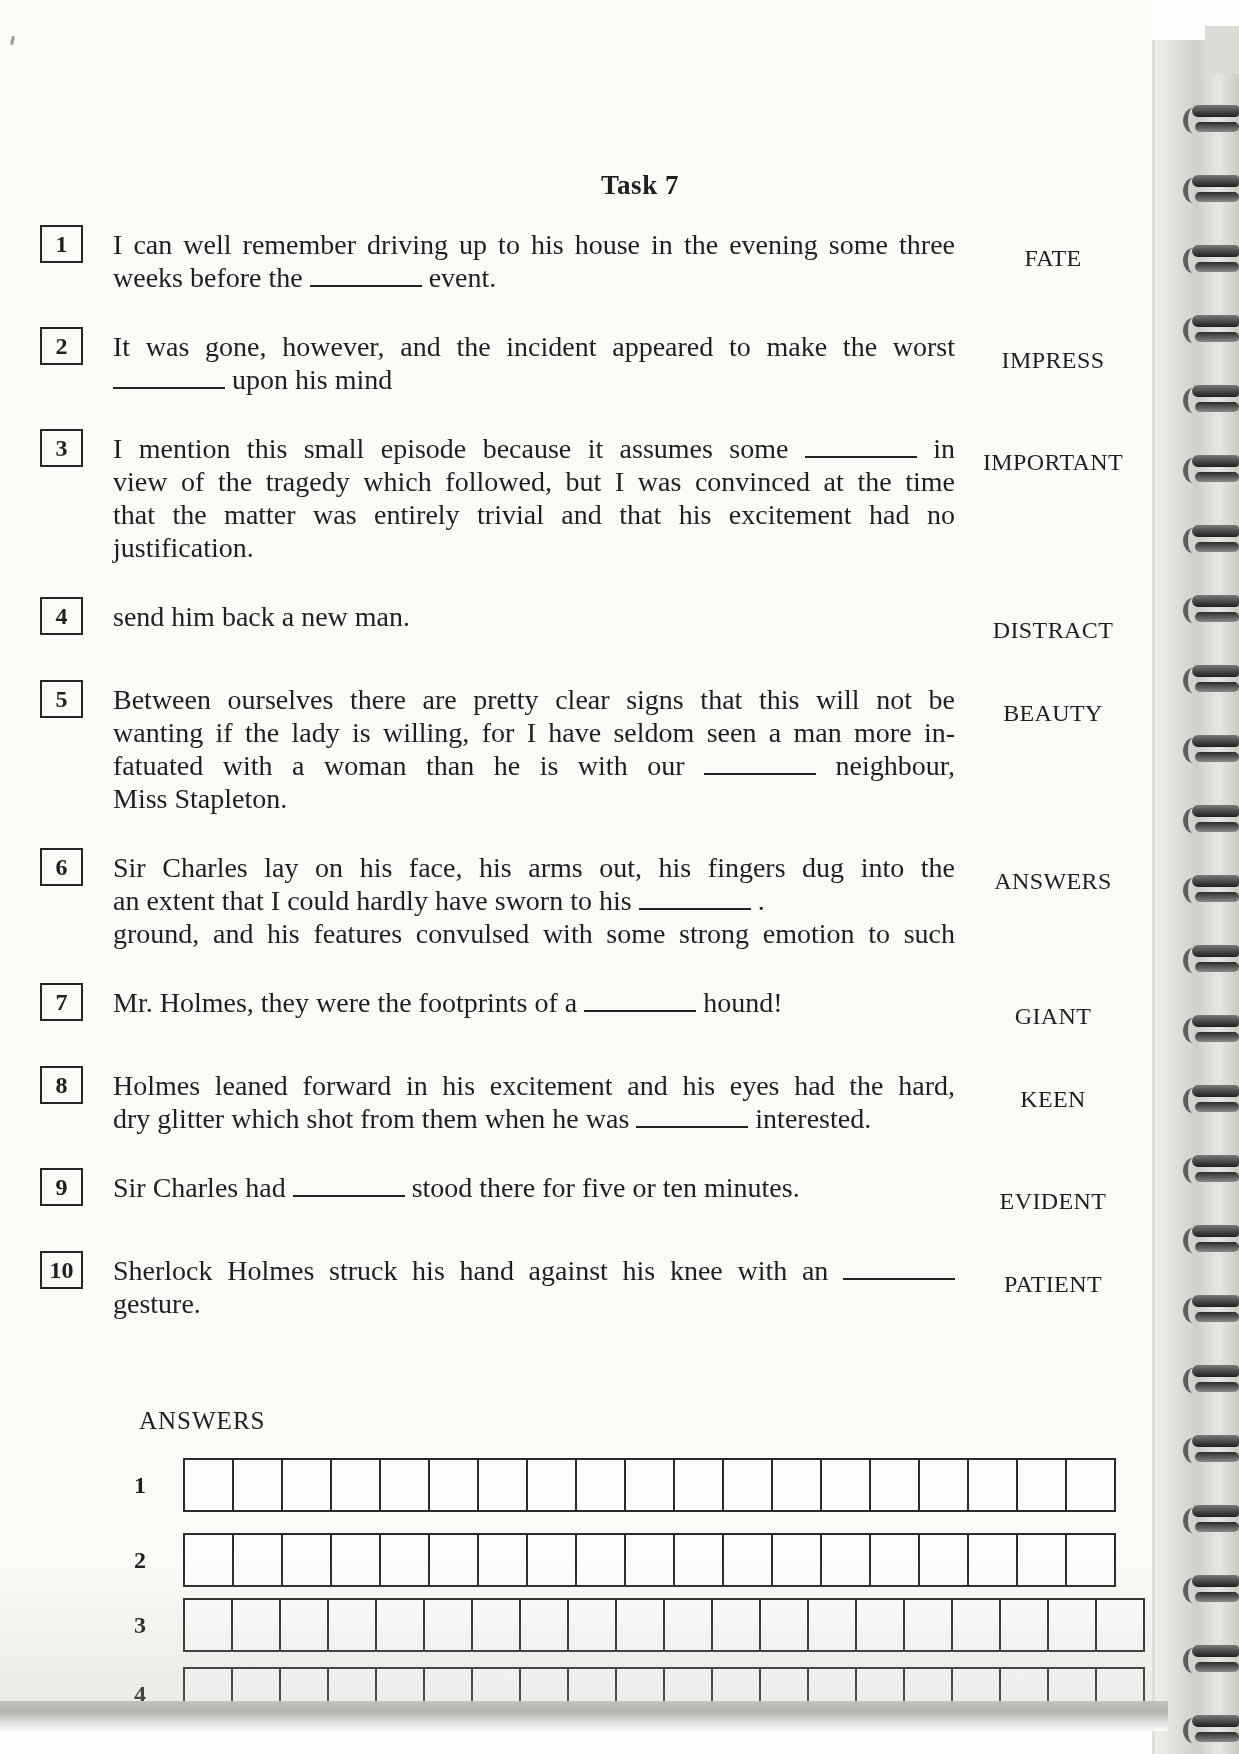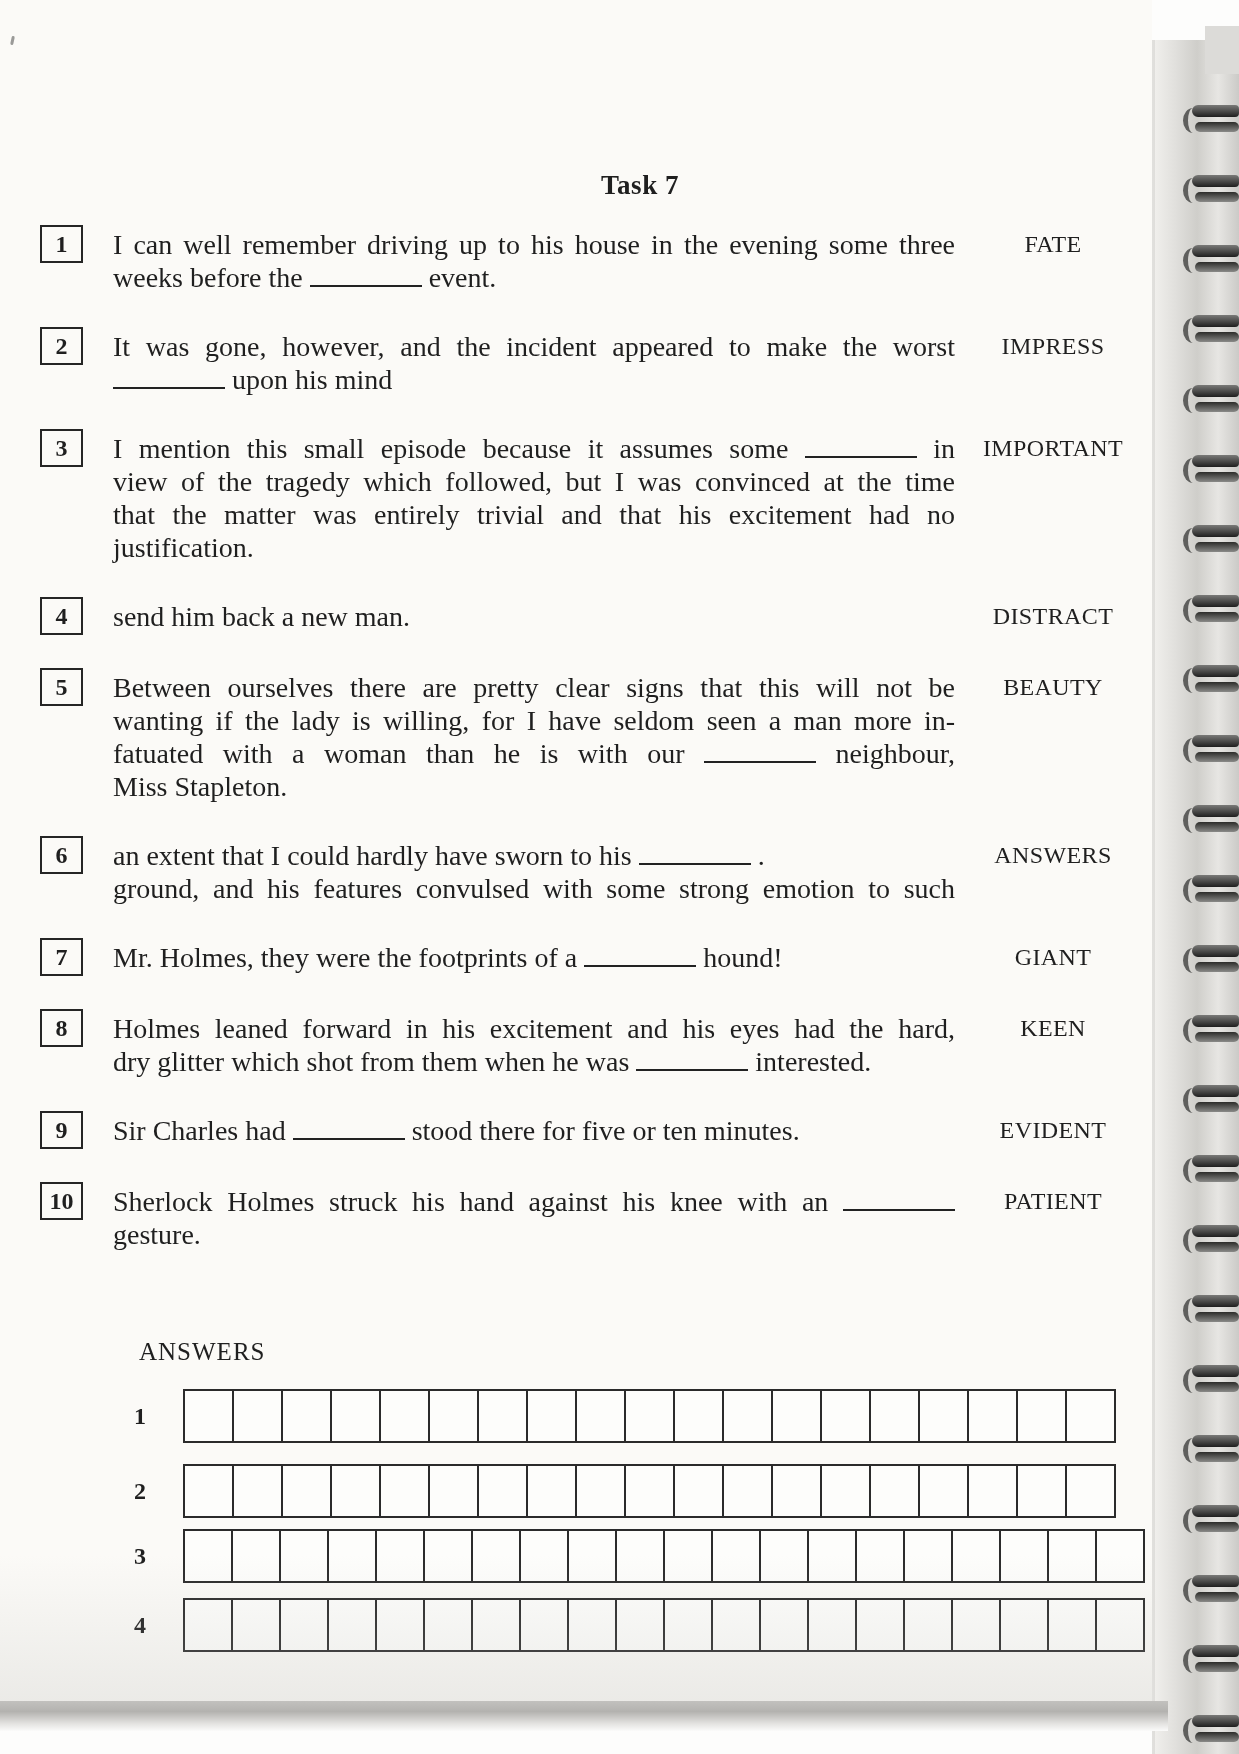--- a/index.html
+++ b/index.html
@@ -65,21 +65,21 @@
   }
   .body{flex:0 0 auto;width:842px;margin-left:30px;font-size:28px;line-height:33px;}
   .line{text-align:justify;}
   .line.j{text-align-last:justify;}
   .blank{
     display:inline-block;width:112px;height:2px;
     border-bottom:2.2px solid #222;
   }
   .kw{
     flex:0 0 auto;width:160px;margin-left:18px;text-align:center;
-    font-size:24px;letter-spacing:0.4px;line-height:33px;white-space:nowrap;
+    font-size:24px;letter-spacing:0.4px;line-height:33px;white-space:nowrap;margin-top:14px;
   }
   
   .answers-label{
     margin:86px 0 0 139px;font-size:25px;letter-spacing:1px;line-height:30px;
   }
   .arow{display:flex;align-items:center;padding-left:128px;}
   .arow-1{margin-top:22px;}
   .arow-2{margin-top:21px;}
   .arow-3{margin-top:11px;}
   .arow-4{margin-top:15px;}
@@ -267,20 +267,21 @@
           <div class="line j">Between ourselves there are pretty clear signs that this will not be</div>
           <div class="line j">wanting if the lady is willing, for I have seldom seen a man more in-</div>
           <div class="line j">fatuated with a woman than he is with our <span class="blank"></span> neighbour,</div>
           <div class="line">Miss Stapleton.</div>
         </div>
         <span class="kw">BEAUTY</span>
       </div>
       <div class="item">
         <span class="numbox">6</span>
         <div class="body">
+          <div class="line j">Sir Charles lay on his face, his arms out, his fingers dug into the</div>
           <div class="line">an extent that I could hardly have sworn to his <span class="blank"></span> .</div>
           <div class="line j">ground, and his features convulsed with some strong emotion to such</div>
         </div>
         <span class="kw">ANSWERS</span>
       </div>
       <div class="item">
         <span class="numbox">7</span>
         <div class="body">
           <div class="line">Mr. Holmes, they were the footprints of a <span class="blank"></span> hound!</div>
         </div>

